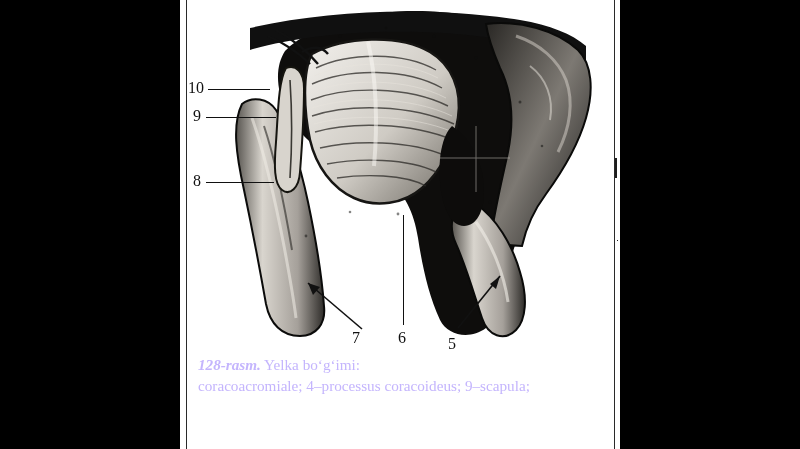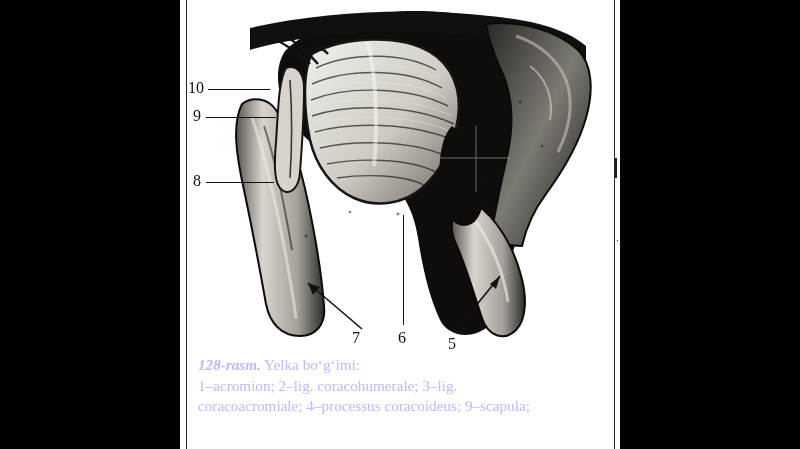--- a/index.html
+++ b/index.html
@@ -238,18 +238,17 @@
     <line x1="6" y1="60" x2="48" y2="8" stroke="#111" stroke-width="1.6"></line>
     <polygon points="48,8 38,16 44,21" fill="#111"></polygon>
   </svg>
 
   <div class="caption">
     <p class="cap-head">
       <span class="cap-title">128-rasm.</span>
       <span>Yelka bo‘g‘imi:</span>
     </p>
     <p class="cap-body">
-      <span class="cap-line">1–acromion;   2–lig.  coracohumerale;   3–lig.</span>
       <span class="cap-line">coracoacromiale; 4–processus coracoideus; 9–scapula;</span>
     </p>
   </div>
 
 </div>
 
 </body></html>

